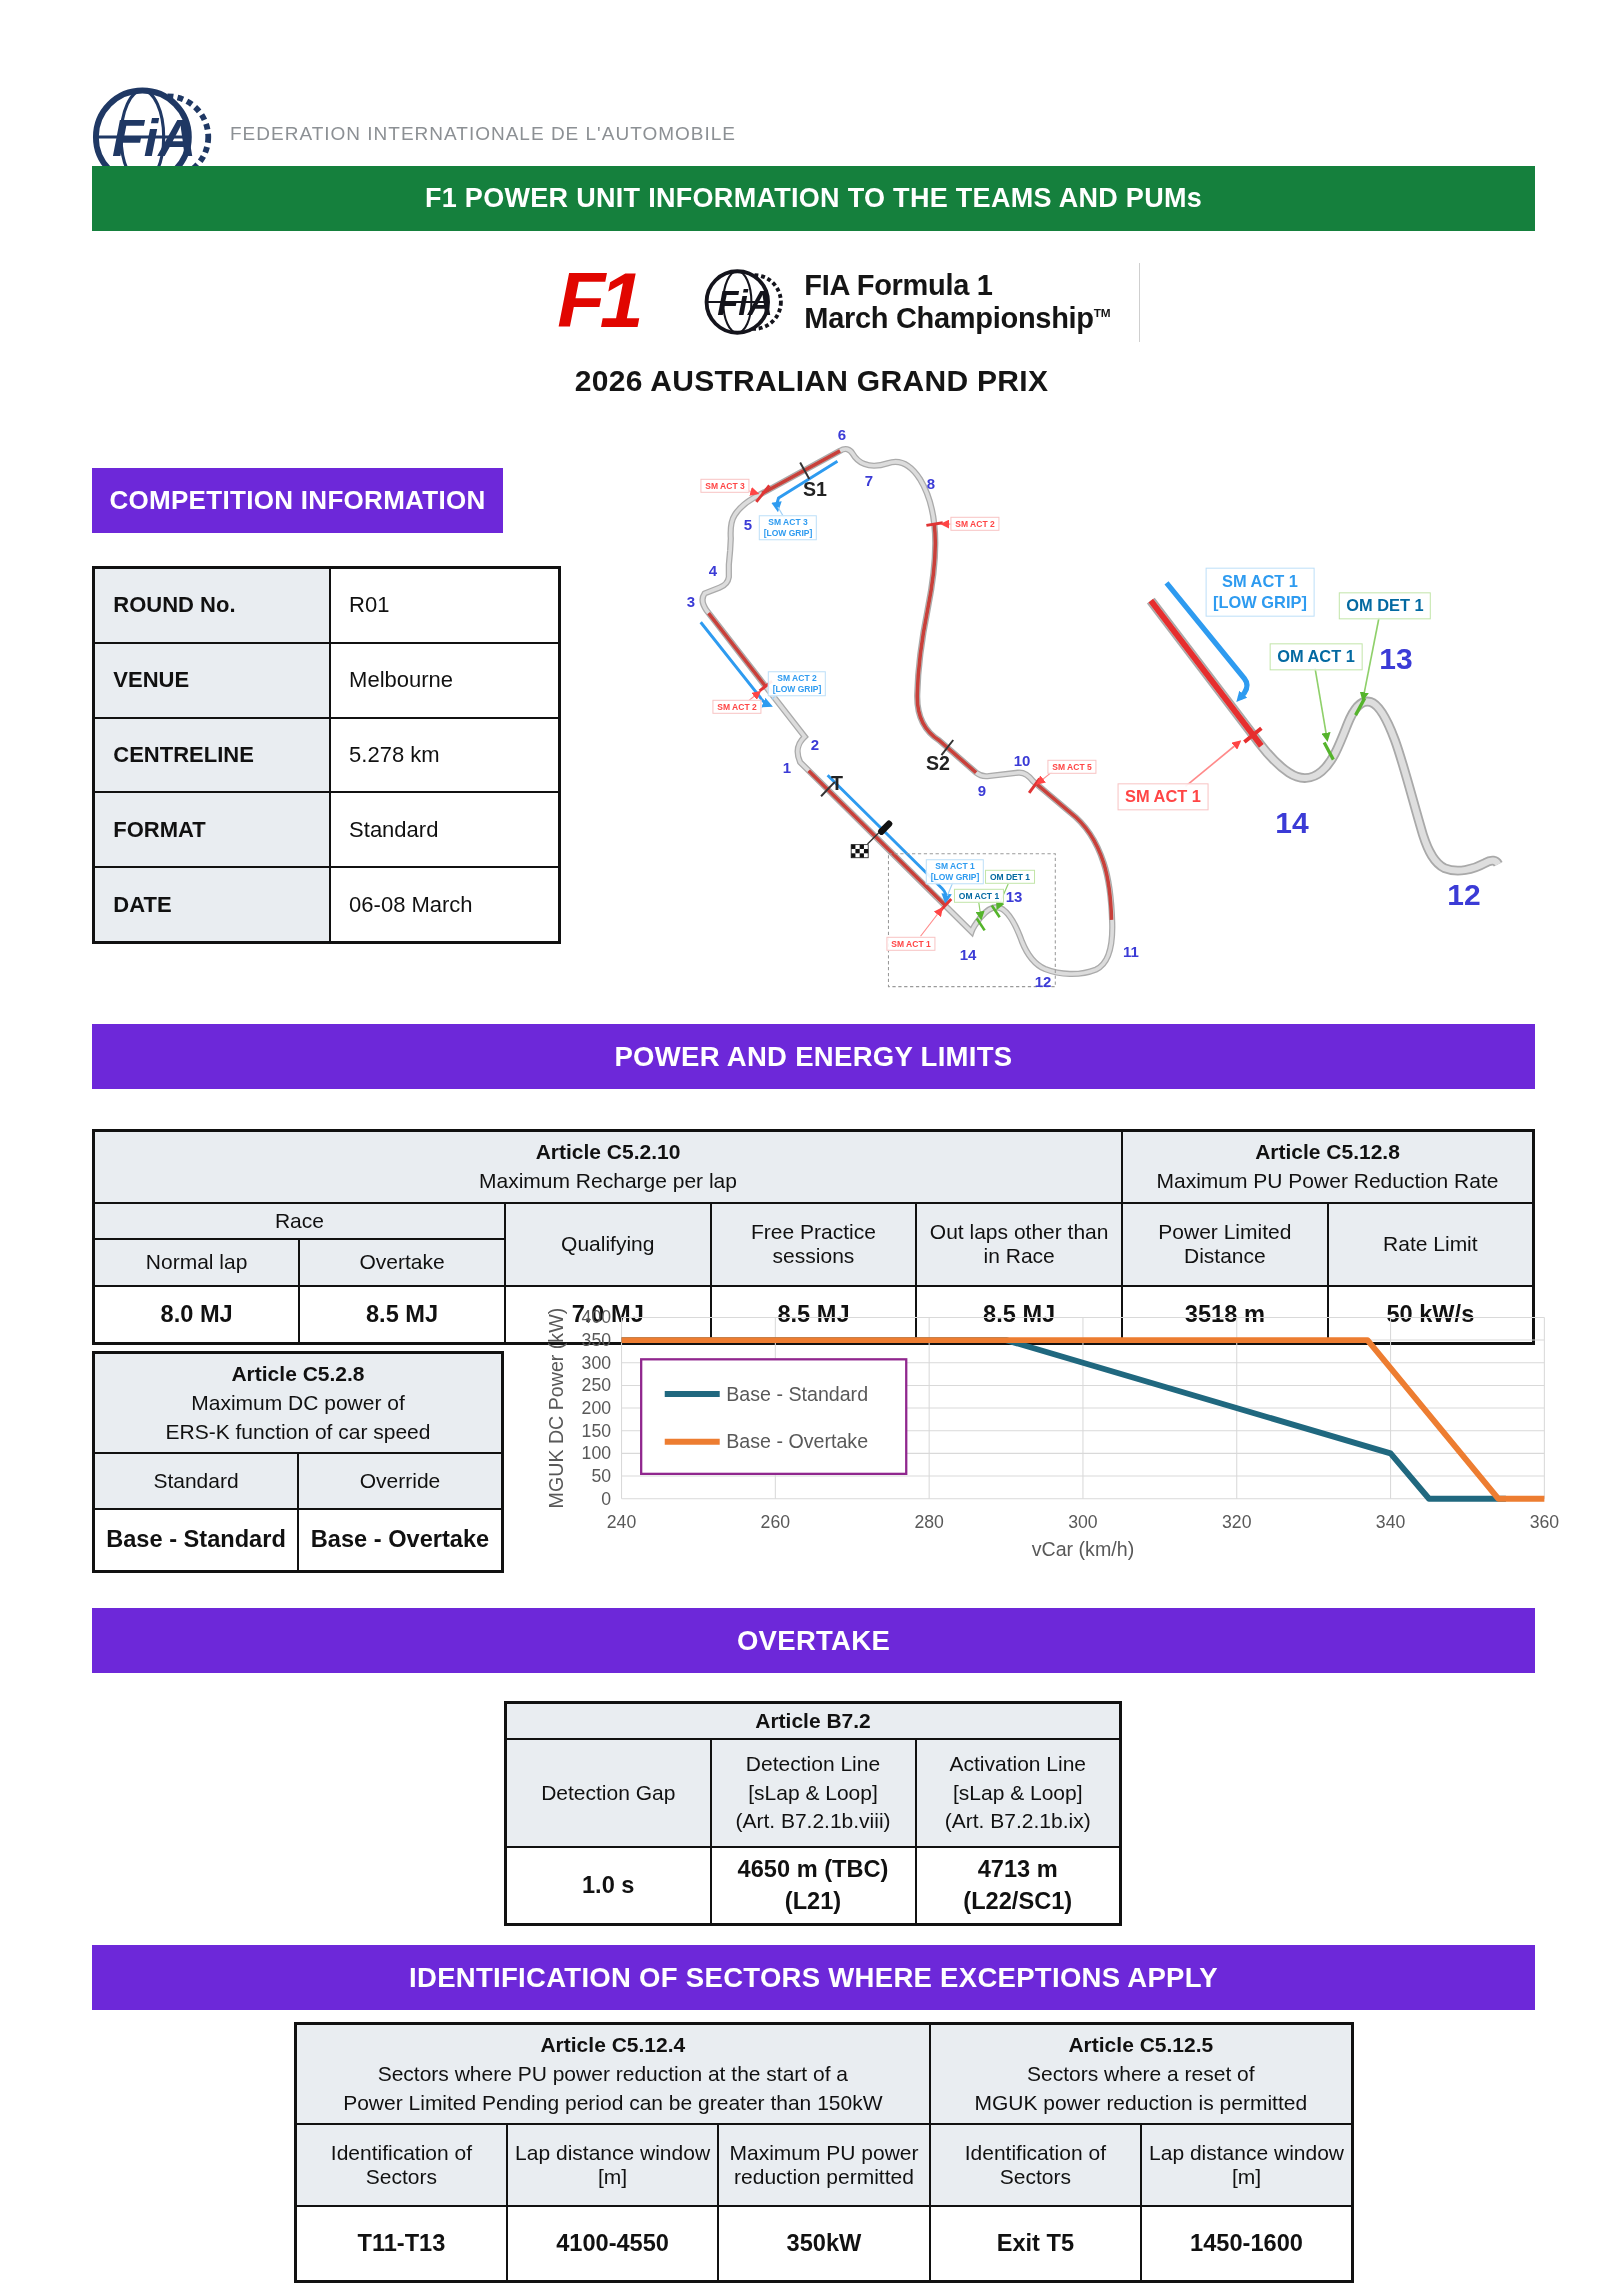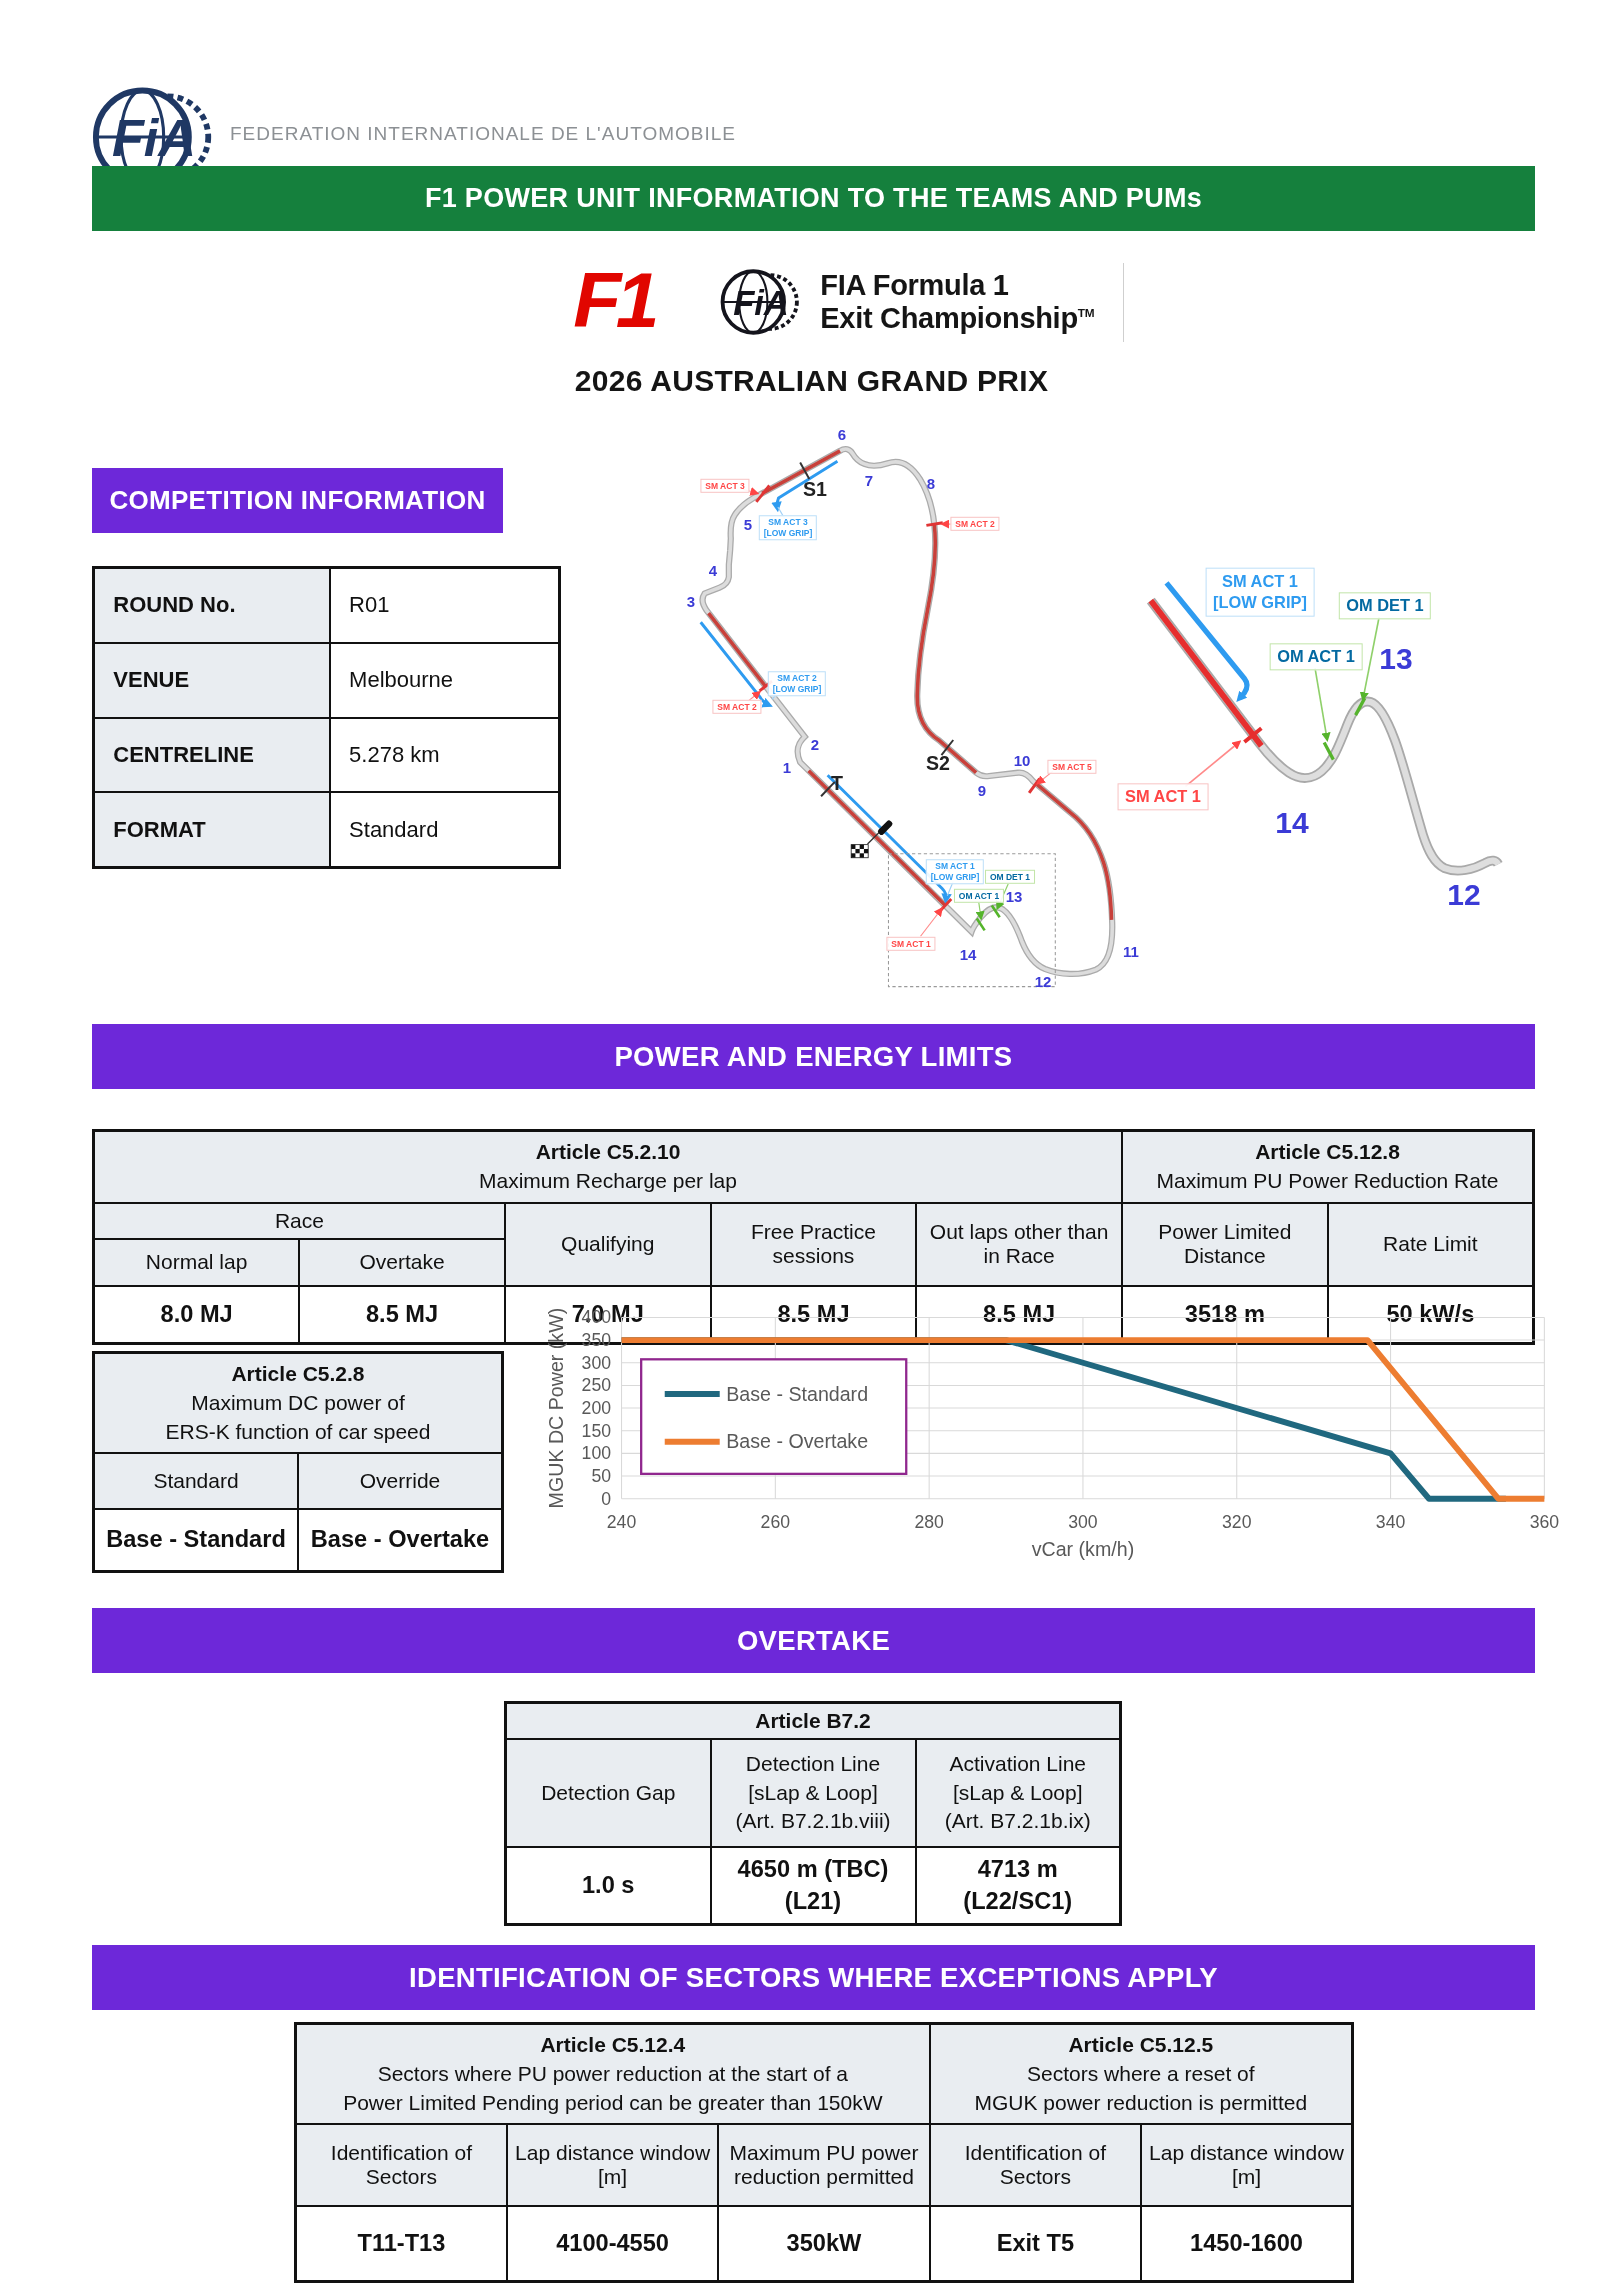--- a/index.html
+++ b/index.html
@@ -84,21 +84,21 @@
     <svg width="82" height="84" viewBox="0 0 64 64">
       <circle cx="39" cy="32" r="21" fill="#fff" stroke="#14141c" stroke-width="3" stroke-dasharray="3 2.2"></circle>
       <circle cx="26" cy="32" r="24" fill="#fff" stroke="#14141c" stroke-width="3"></circle>
       <ellipse cx="26" cy="32" rx="11" ry="24" fill="none" stroke="#14141c" stroke-width="1.6"></ellipse>
       <line x1="2" y1="32" x2="50" y2="32" stroke="#14141c" stroke-width="1.6"></line>
       <text x="32" y="42" text-anchor="middle" font-size="27" font-weight="800" font-style="italic" fill="#14141c">FiA</text>
     </svg>
     <div class="champ-text">
       <div>FIA Formula 1</div>
       <div>
-        <span>Exit Championship</span><sup>TM</sup>
+        <span>March Championship</span><sup>TM</sup>
       </div>
     </div>
     <div class="champ-div"></div>
   </div>
   <div class="event-title">2026 AUSTRALIAN GRAND PRIX</div>
 
   <div class="cyan-banner" style="left:92px;top:468px;width:411px;height:65px">
     <span style="font-size:26px">COMPETITION INFORMATION</span>
   </div>
   <table class="doc ci" style="left:92px;top:566px;width:469px">
@@ -111,20 +111,24 @@
       <td class="h">VENUE</td>
       <td>Melbourne</td>
     </tr>
     <tr>
       <td class="h">CENTRELINE</td>
       <td>5.278 km</td>
     </tr>
     <tr>
       <td class="h">FORMAT</td>
       <td>Standard</td>
+    </tr>
+    <tr>
+      <td class="h">DATE</td>
+      <td>06-08 March</td>
     </tr>
   </tbody>
     </table>
 
   <div class="map">
     <svg width="929" height="622" viewBox="0 0 1420 950">
       <defs>
         <marker id="aR" markerWidth="14" markerHeight="14" refX="7" refY="7" orient="auto" markerUnits="userSpaceOnUse">
           <path d="M0,0 L14,7 L0,14 z" fill="#FF4545"></path>
           </marker>

